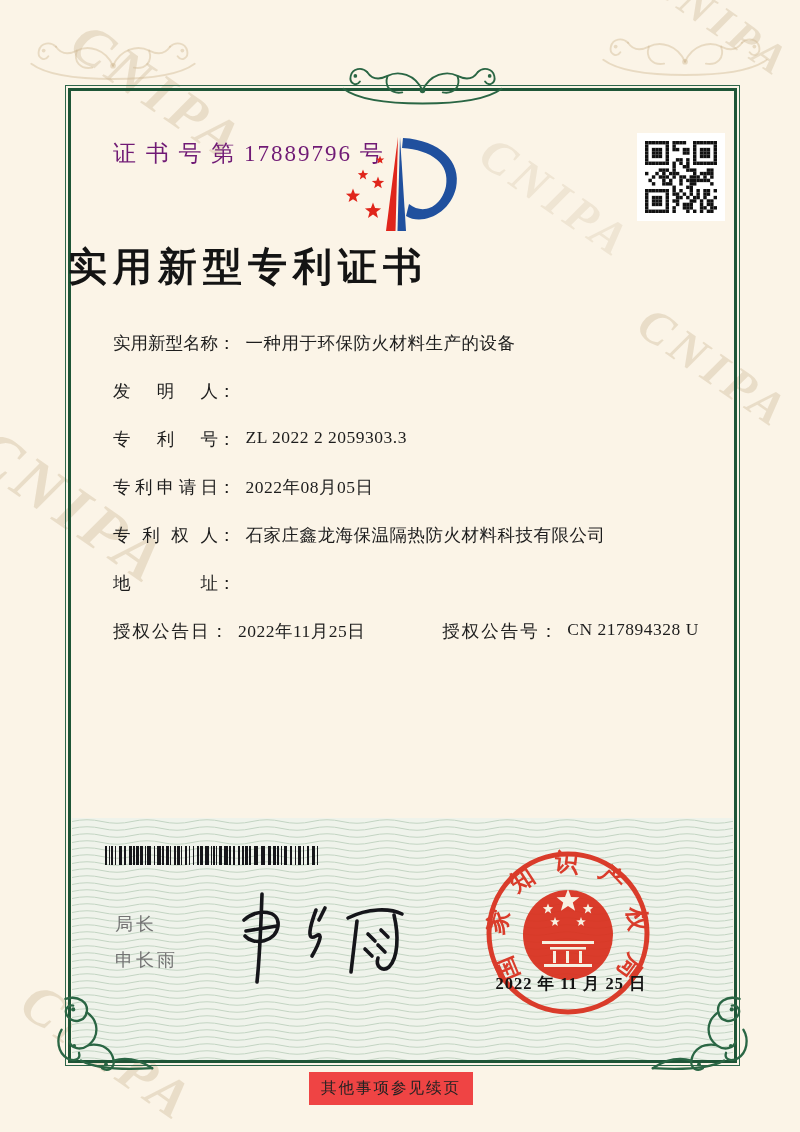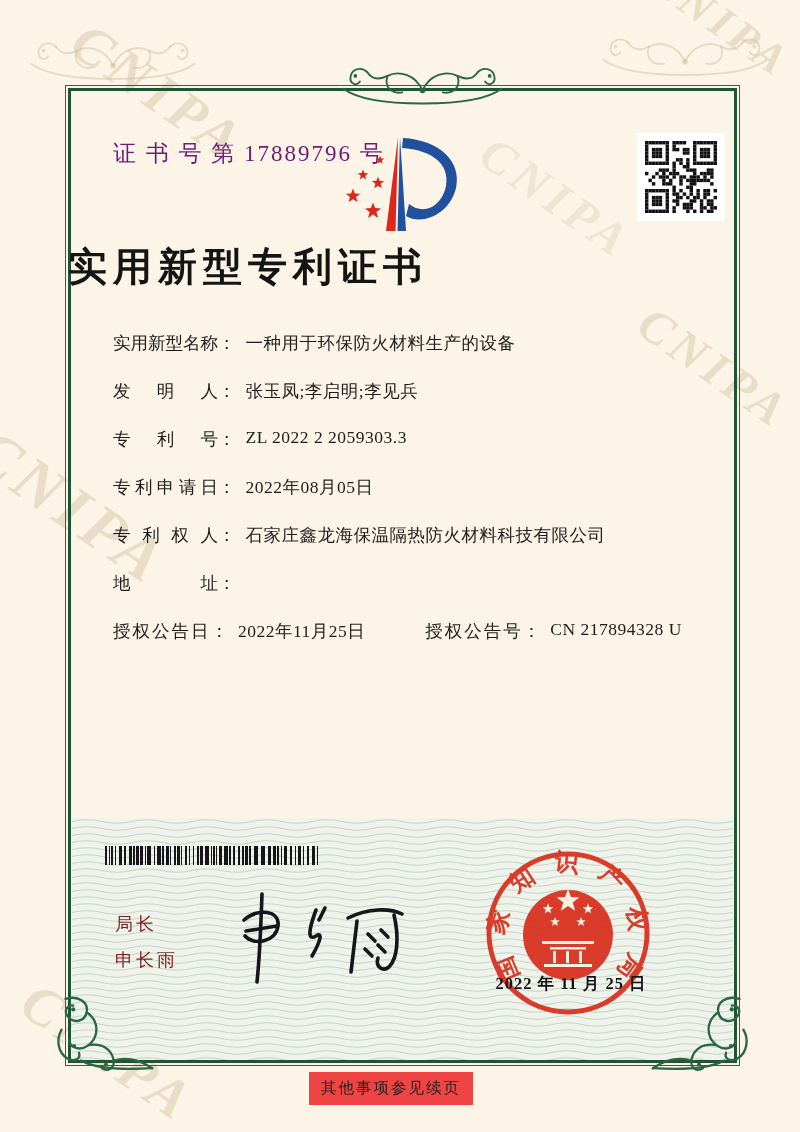--- a/index.html
+++ b/index.html
@@ -35,29 +35,29 @@
     font-size:39px;font-weight:bold;letter-spacing:6px;color:#141414;
   }
   
   .fields{position:absolute;left:113px;top:331px;width:600px;font-size:17.5px;}
   .frow{height:48px;display:flex;align-items:flex-start;}
   .flabel{display:inline-block;width:105px;text-align:justify;text-align-last:justify;color:#1d1d1d;}
   .fcolon{margin-right:10px;}
   .fvalue{letter-spacing:.5px;}
   .grow2{display:flex;}
   .gpair{display:flex;}
-  .gpair.second{margin-left:60px;}
+  .gpair.second{margin-left:77px;}
   .glabel{letter-spacing:2px;}
   
   .paras{position:absolute;left:100px;top:650px;width:616px;font-size:17px;line-height:26.5px;color:#222;}
   .paras p{margin:0;text-indent:2em;letter-spacing:.6px;}
   
   .barcode{position:absolute;left:105px;top:846px;width:216px;height:19px;display:flex;align-items:stretch;}
   .barcode .bar{background:#16161a;}
-  .sig-block{position:absolute;left:115px;top:906px;font-size:18px;letter-spacing:3px;color:#7f1d1d;line-height:36px;}
+  .sig-block{position:absolute;left:115px;top:906px;font-size:18px;letter-spacing:3px;color:#737373;line-height:36px;}
   .sig-svg{position:absolute;left:228px;top:884px;}
   .seal{position:absolute;left:478px;top:843px;}
   .seal-date{
     position:absolute;left:495px;top:973px;width:152px;text-align:center;
     font-size:16.5px;color:#131313;letter-spacing:1px;font-weight:bold;z-index:6;
   }
   .page-info{position:absolute;left:68px;top:1026px;width:669px;text-align:center;font-size:15px;letter-spacing:1px;color:#222;}
   .cont-note{
     position:absolute;left:309px;top:1072px;background:#ef4444;
     padding:6px 12px;font-size:15.5px;letter-spacing:2px;color:#222;
@@ -385,21 +385,20 @@
 
   <div class="fields">
     <div class="frow">
       <span class="flabel">实用新型名称</span>
         <span class="fcolon">：</span>
       <span class="fvalue">一种用于环保防火材料生产的设备</span>
     </div>
     <div class="frow">
       <span class="flabel">发明人</span>
         <span class="fcolon">：</span>
-      <span class="fvalue">张玉凤;李启明;李见兵</span>
     </div>
     <div class="frow">
       <span class="flabel">专利号</span>
         <span class="fcolon">：</span>
       <span class="fvalue">ZL 2022 2 2059303.3</span>
     </div>
     <div class="frow">
       <span class="flabel">专利申请日</span>
         <span class="fcolon">：</span>
       <span class="fvalue">2022年08月05日</span>

